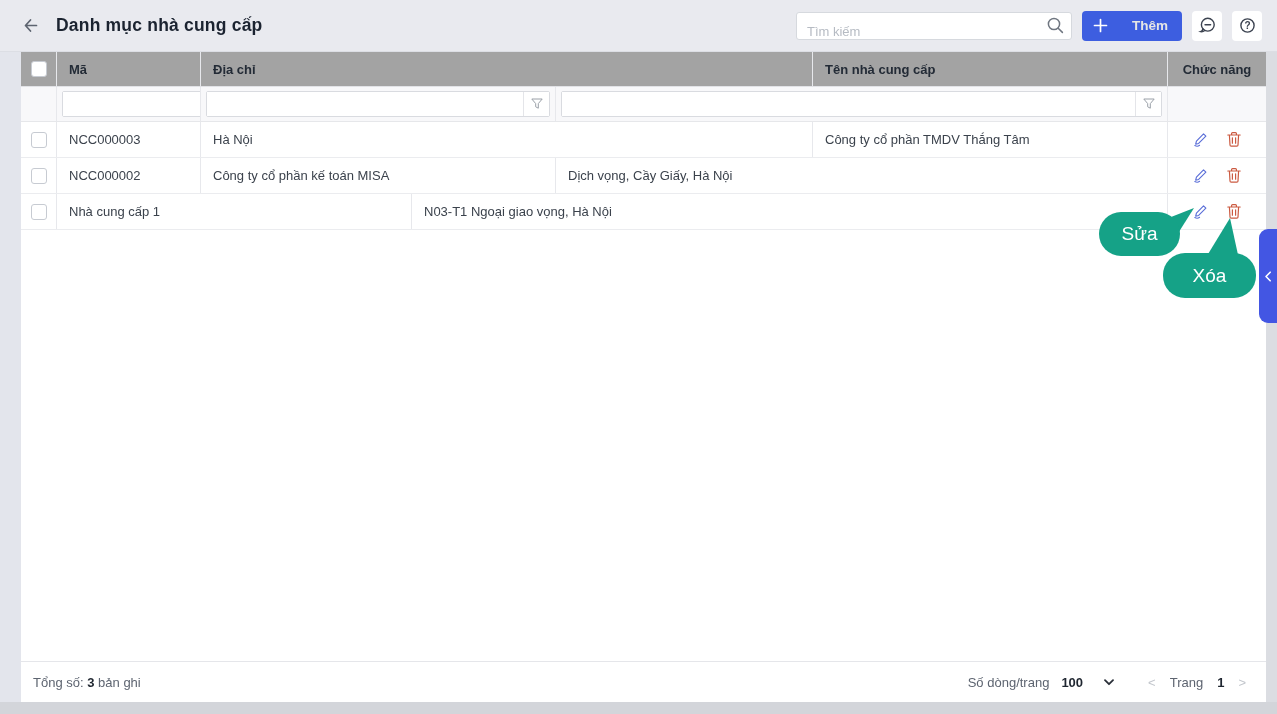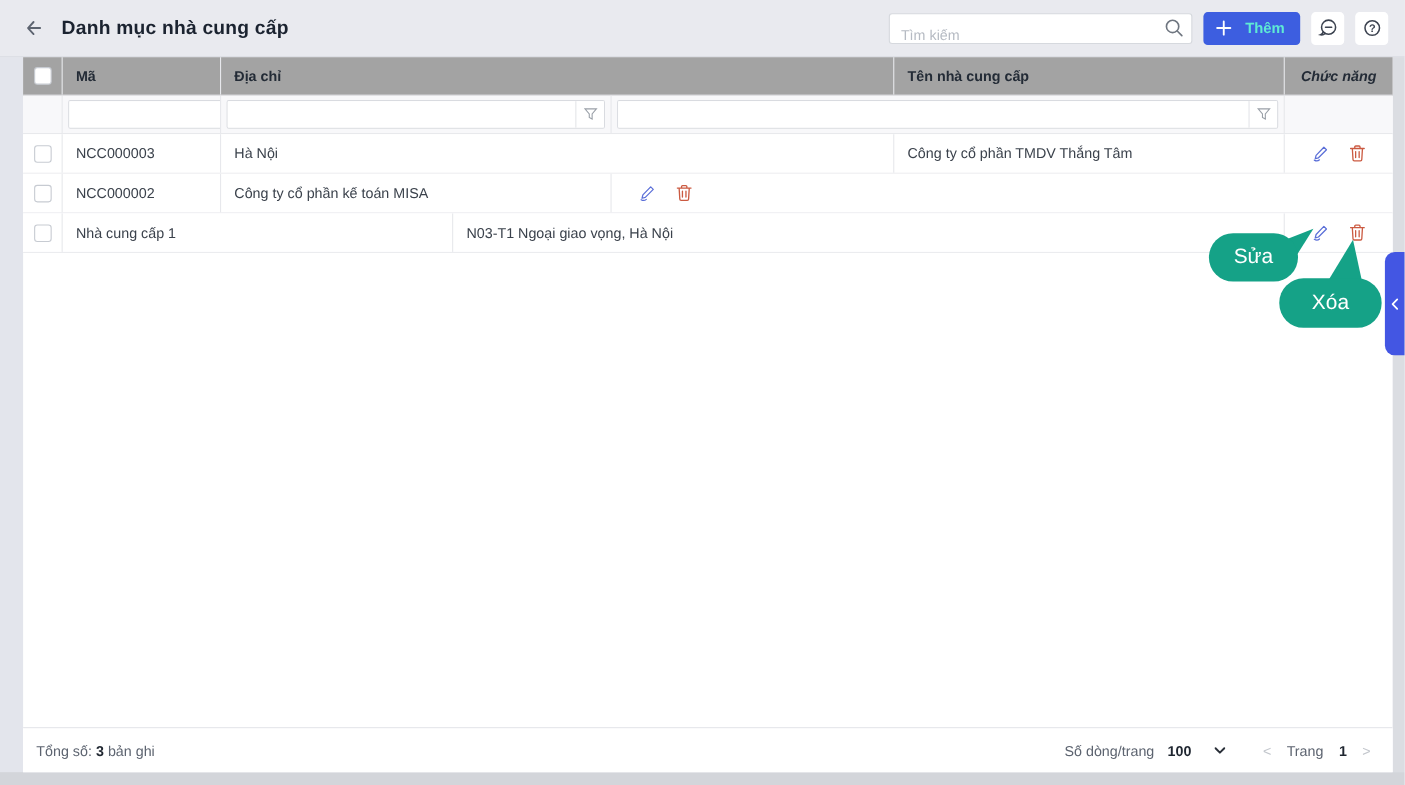--- a/index.html
+++ b/index.html
@@ -14,31 +14,31 @@
   .back-btn { width:28px; height:28px; border:none; background:transparent; cursor:pointer;
     display:flex; align-items:center; justify-content:center; }
   .page-title { font-size:17.5px; font-weight:700; color:#1b2330; margin-left:12px; letter-spacing:.2px; }
   .top-right { margin-left:auto; display:flex; align-items:center; gap:10px; }
   .search-box { position:relative; width:276px; height:28px; }
   .search-box input { width:100%; height:100%; border:1px solid #d6d9de; border-radius:3px;
     background:#fff; padding:12px 32px 0 10px; font-size:13px; color:#333;
     font-family:"Liberation Sans","DejaVu Sans",sans-serif; outline:none; }
   .search-box input::placeholder { color:#b6bbc3; }
   .search-icon { position:absolute; right:7px; top:4px; cursor:pointer; }
-  .add-btn { height:30px; padding:0 14px 0 11px; background:#3d5ee0; color:#5eead4; border:none;
+  .add-btn { height:30px; padding:0 14px 0 11px; background:#3d5ee0; color:#e5e5e5; border:none;
     border-radius:4px; font-size:13.5px; font-weight:700; display:flex; align-items:center;
-    gap:12px; cursor:pointer; font-family:"Liberation Sans","DejaVu Sans",sans-serif; }
+    gap:24px; cursor:pointer; font-family:"Liberation Sans","DejaVu Sans",sans-serif; }
   .icon-btn { width:30px; height:30px; background:#fff; border:none; border-radius:4px;
     display:flex; align-items:center; justify-content:center; cursor:pointer; }
 
   
   .content { position:absolute; left:21px; top:52px; width:1245px; height:650px; background:#fff; }
   .row { display:flex; width:100%; }
   .cell { border-right:1px solid #e7e8ec; display:flex; align-items:center; overflow:hidden; }
-  .cell:last-child { border-right:none;font-style:italic; }
+  .cell:last-child { border-right:none; }
   .col-check { width:36px; justify-content:center; }
   .col-code { width:144px; padding-left:12px; }
   .col-name { width:355px; padding-left:12px; }
   .col-address { flex:1; padding-left:12px; }
   .col-actions { width:98px; justify-content:center; gap:16px; }
 
   .thead { height:35px; background:#a3a3a3; border-bottom:1px solid #e1e2e6;
     font-size:13px; font-weight:700; color:#232b36; }
   .filter-row { height:35px; background:#f8f8fa; border-bottom:1px solid #e6e7ea; }
   .filter-row .cell { padding:0; }
@@ -200,20 +200,21 @@
         </button>
       </div>
     </div>
 
     <div class="row trow">
       <div class="cell col-check">
         <div class="checkbox"></div>
       </div>
       <div class="cell col-code">NCC000002</div>
       <div class="cell col-name">Công ty cổ phần kế toán MISA</div>
+      <div class="cell col-address">Dịch vọng, Cầy Giấy, Hà Nội</div>
       <div class="cell col-actions">
         <button class="act-btn">
           <svg width="17" height="17" viewBox="0 0 18 18">
             <path d="M12.2 3l2.5 2.5L7 13.2l-3.1.8.8-3.2L12.2 3z" fill="none" stroke="#5b6fd8" stroke-width="1.2" stroke-linejoin="round"></path>
             <path d="M3 15.4c2.2 1.3 4.3.3 5-.3" fill="none" stroke="#5b6fd8" stroke-width="1.2" stroke-linecap="round"></path>
           </svg>
         </button>
         <button class="act-btn">
           <svg width="16" height="17" viewBox="0 0 16 17">
             <path d="M1.8 4h12.4" stroke="#cb5a41" stroke-width="1.2" stroke-linecap="round"></path>

